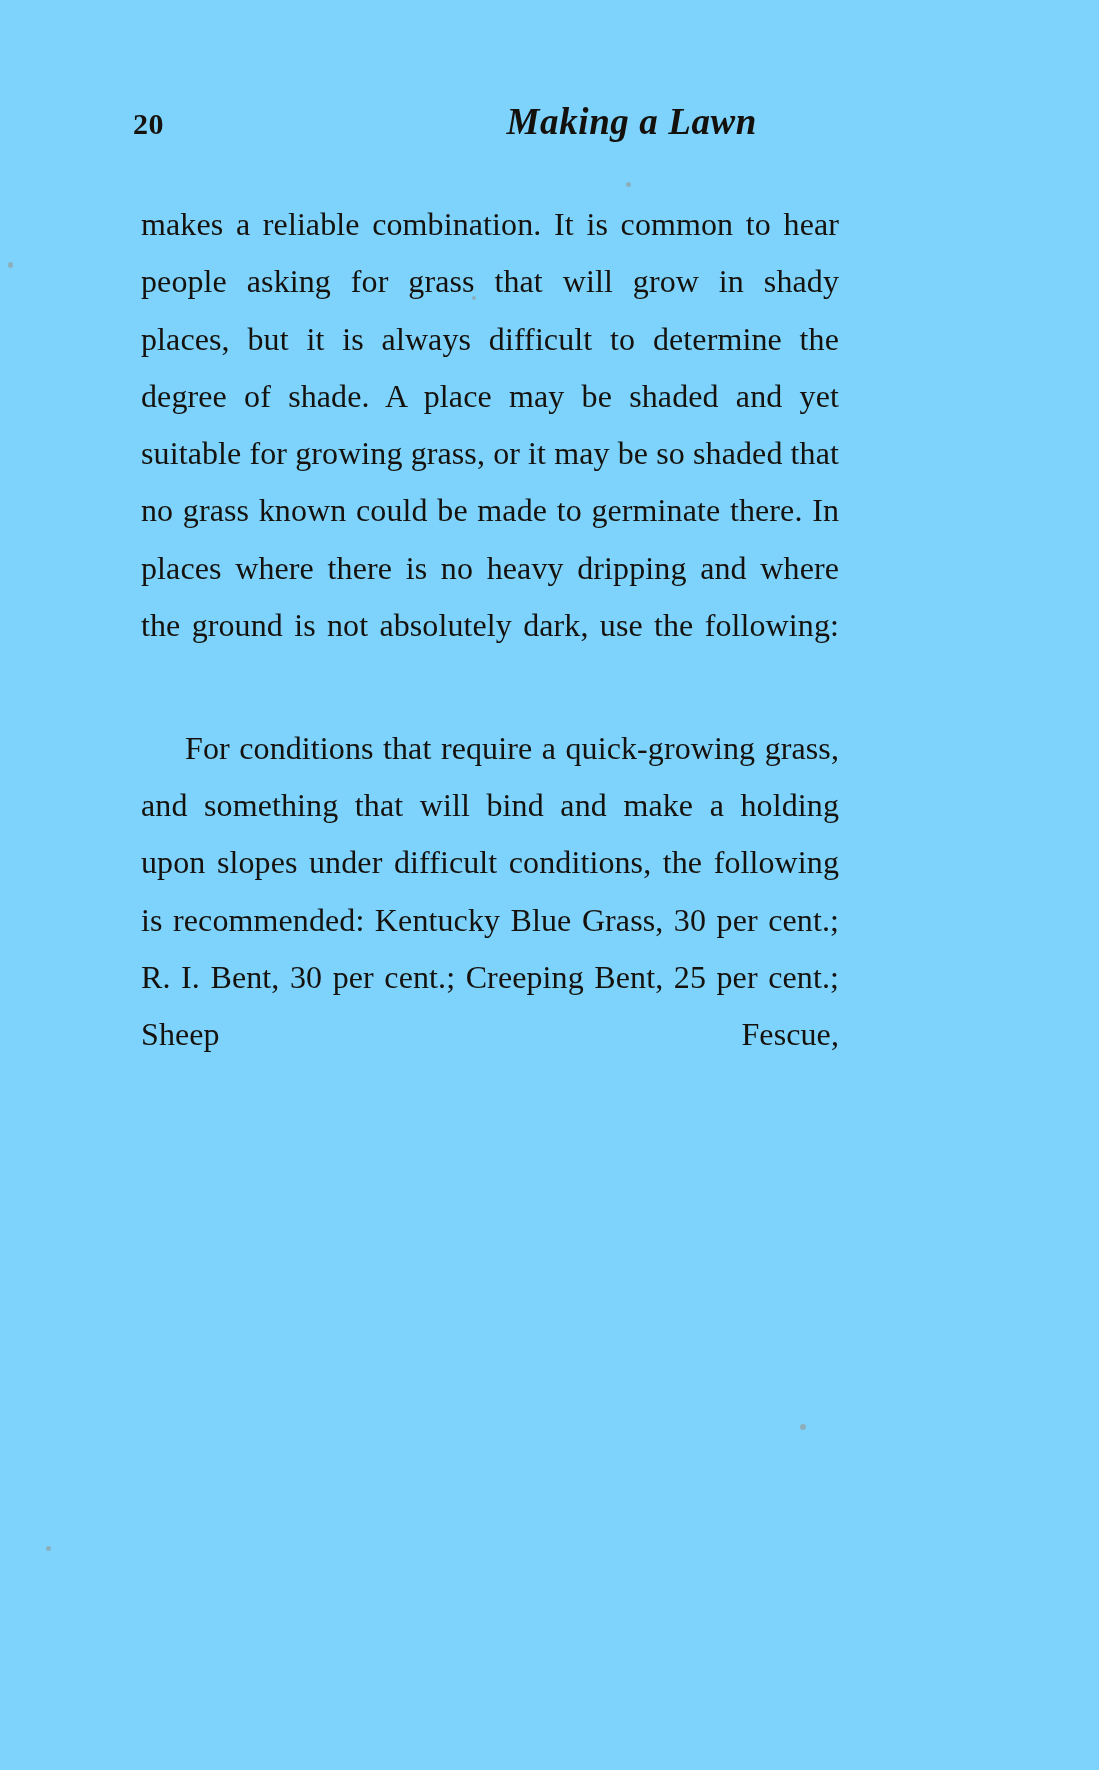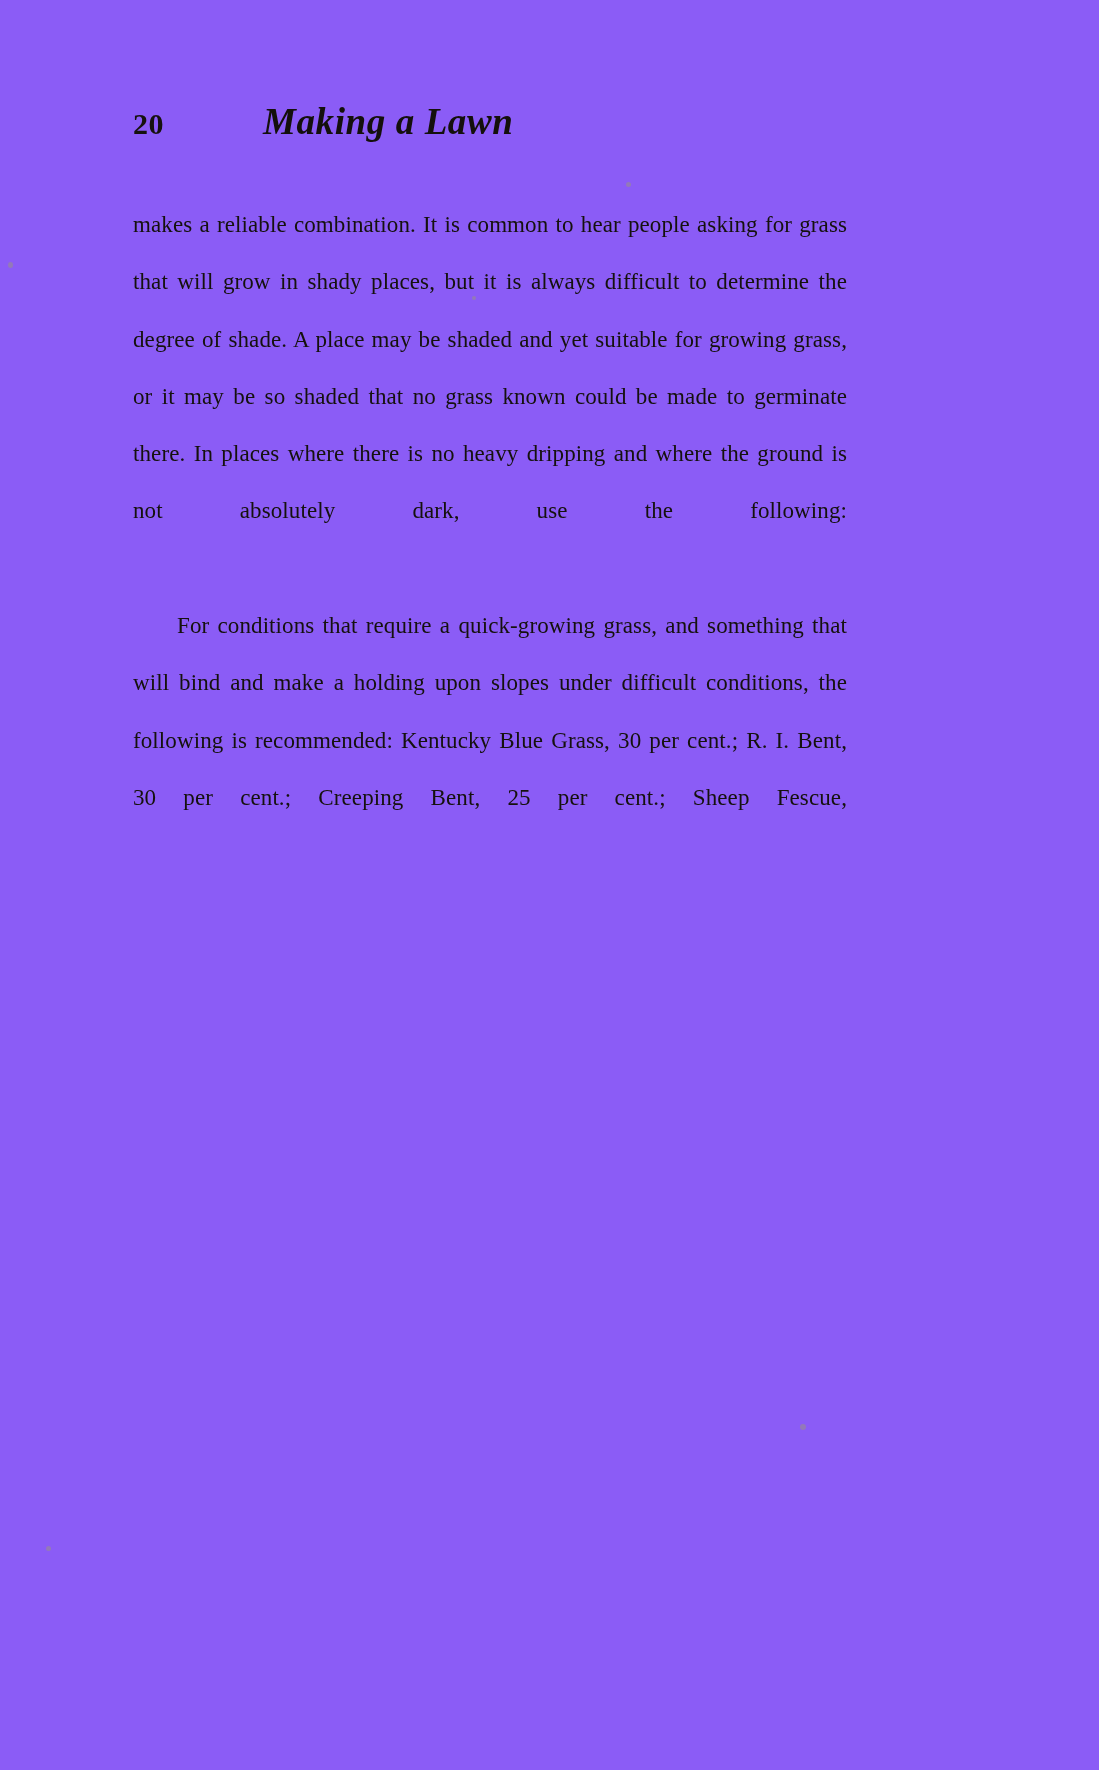--- a/index.html
+++ b/index.html
@@ -14,21 +14,21 @@
     font-family: "Liberation Serif", "DejaVu Serif", serif;
     color: #15110d;
     overflow: hidden;
   }
   .page {
     position: absolute;
     left: 0;
     top: 0;
     width: 1099px;
     height: 1770px;
-    background: #8b5cf6;
+    background: #7dd3fc;
   }
   
   .speck {
     position: absolute;
     background: #9a9186;
     border-radius: 50%;
     opacity: .55;
   }
   .content {
     position: absolute;
@@ -45,32 +45,32 @@
   .folio {
     font-family: "Liberation Serif", "DejaVu Serif", serif;
     font-size: 30px;
     font-weight: 700;
     letter-spacing: .5px;
     color: #16120e;
     width: 130px;
   }
   .running-title {
     flex: 1;
-    text-align: left;
+    text-align: right;
     font-size: 37px;
     font-style: italic;
     font-weight: 700;
     letter-spacing: .6px;
     color: #14100c;
     padding-right: 90px;
     white-space: nowrap;
   }
   .body-text p {
-    margin: 0;
-    font-size: 23px;
+    margin: 8px;
+    font-size: 32px;
     line-height: 57.3px;
     text-align: justify;
     text-justify: inter-word;
     color: #15110d;
     letter-spacing: .1px;
   }
   .body-text p.indent {
     text-indent: 44px;
   }
   .body-text p + p {

